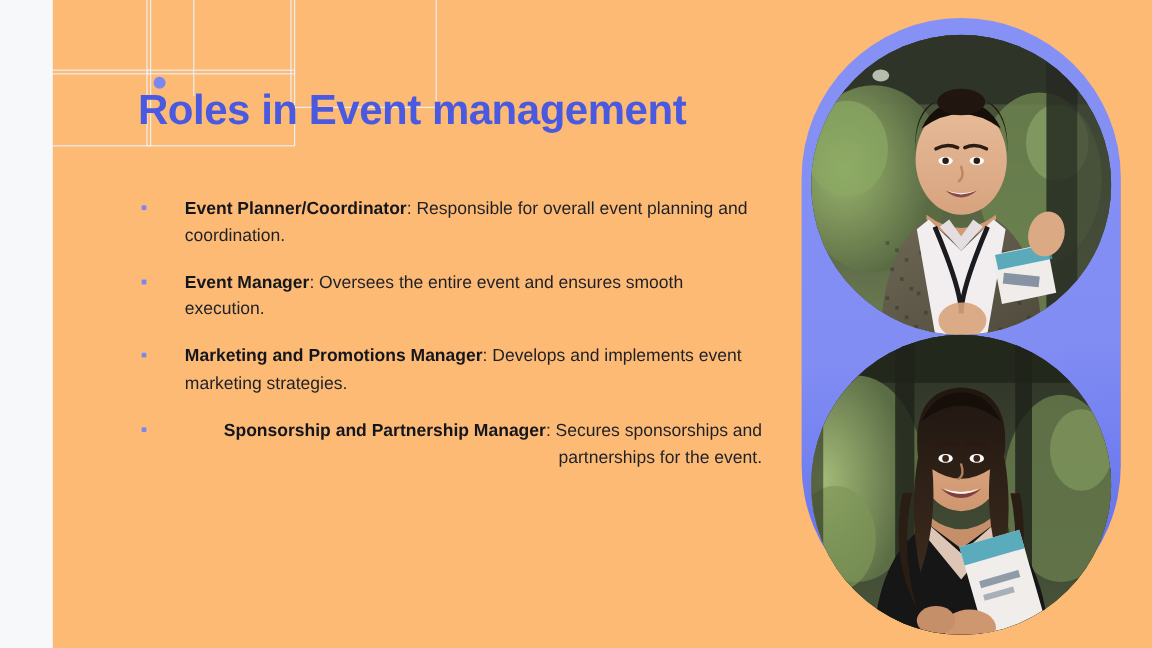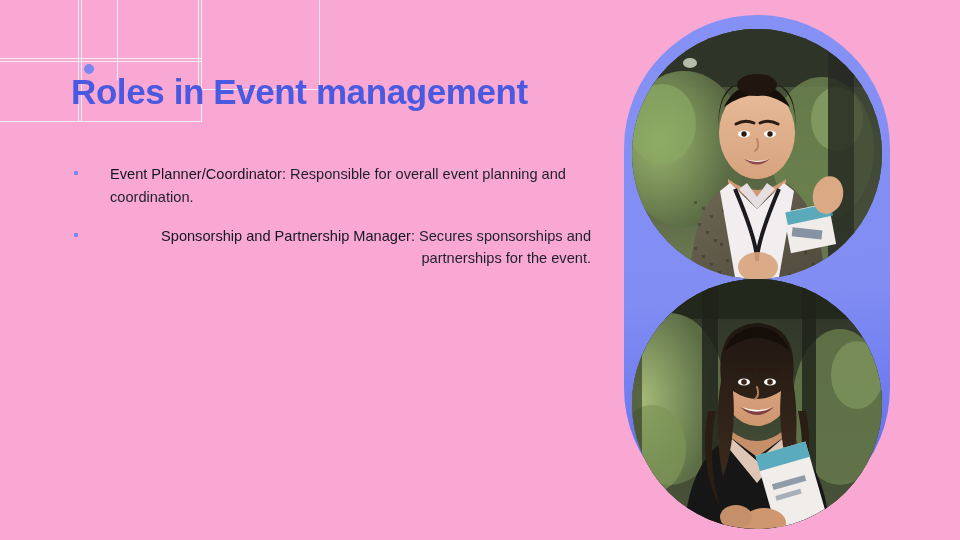--- a/index.html
+++ b/index.html
@@ -11,22 +11,23 @@
     height: 540px;
     overflow: hidden;
     background: #f7f8fa;
     font-family: "Liberation Sans", sans-serif;
     position: relative;
   }
 
   .slide {
     position: absolute;
     inset: 0;
-    background: #f9a8d4;
+    background: #fdba74;
     overflow: hidden;
+    margin-left: 44px;
   }
 
   
   .deco-grid {
     position: absolute;
     left: 0;
     top: 0;
     width: 215px;
     height: 122px;
     pointer-events: none;
@@ -93,21 +94,21 @@
     height: 4px;
     background: #7b86f0;
     border-radius: 1px;
   }
   .bullet-text {
     font-size: 14.6px;
     line-height: 22.6px;
     color: #1e2028;
   }
   .bullet-text .lead {
-    font-weight: 400;
+    font-weight: 700;
     color: #14161d;
   }
 
   
   .photo-pill {
     position: absolute;
     left: 624px;
     top: 15px;
     width: 266px;
     height: 506px;
@@ -163,22 +164,30 @@
 
   <div class="title">Roles in Event management</div>
 
   <div class="bullets">
 
     <div class="bullet-row">
       <span class="bullet-mark"></span>
       <span class="bullet-text"><span class="lead">Event Planner/Coordinator</span><span>: Responsible for overall event planning and coordination.</span></span>
     </div>
 
-
-
+    <div class="bullet-row">
+      <span class="bullet-mark"></span>
+      <span class="bullet-text"><span class="lead">Event Manager</span><span>: Oversees the entire event and ensures smooth execution.</span></span>
+    </div>
+
+
+    <div class="bullet-row">
+      <span class="bullet-mark"></span>
+      <span class="bullet-text"><span class="lead">Marketing and Promotions Manager</span><span>: Develops and implements event marketing strategies.</span></span>
+    </div>
 
     <div class="bullet-row">
       <span class="bullet-mark"></span>
       <span class="bullet-text"><span class="lead">Sponsorship and Partnership Manager</span><span>: Secures sponsorships and partnerships for the event.</span></span>
     </div>
 
   </div>
 
   <div class="photo-pill">
 

